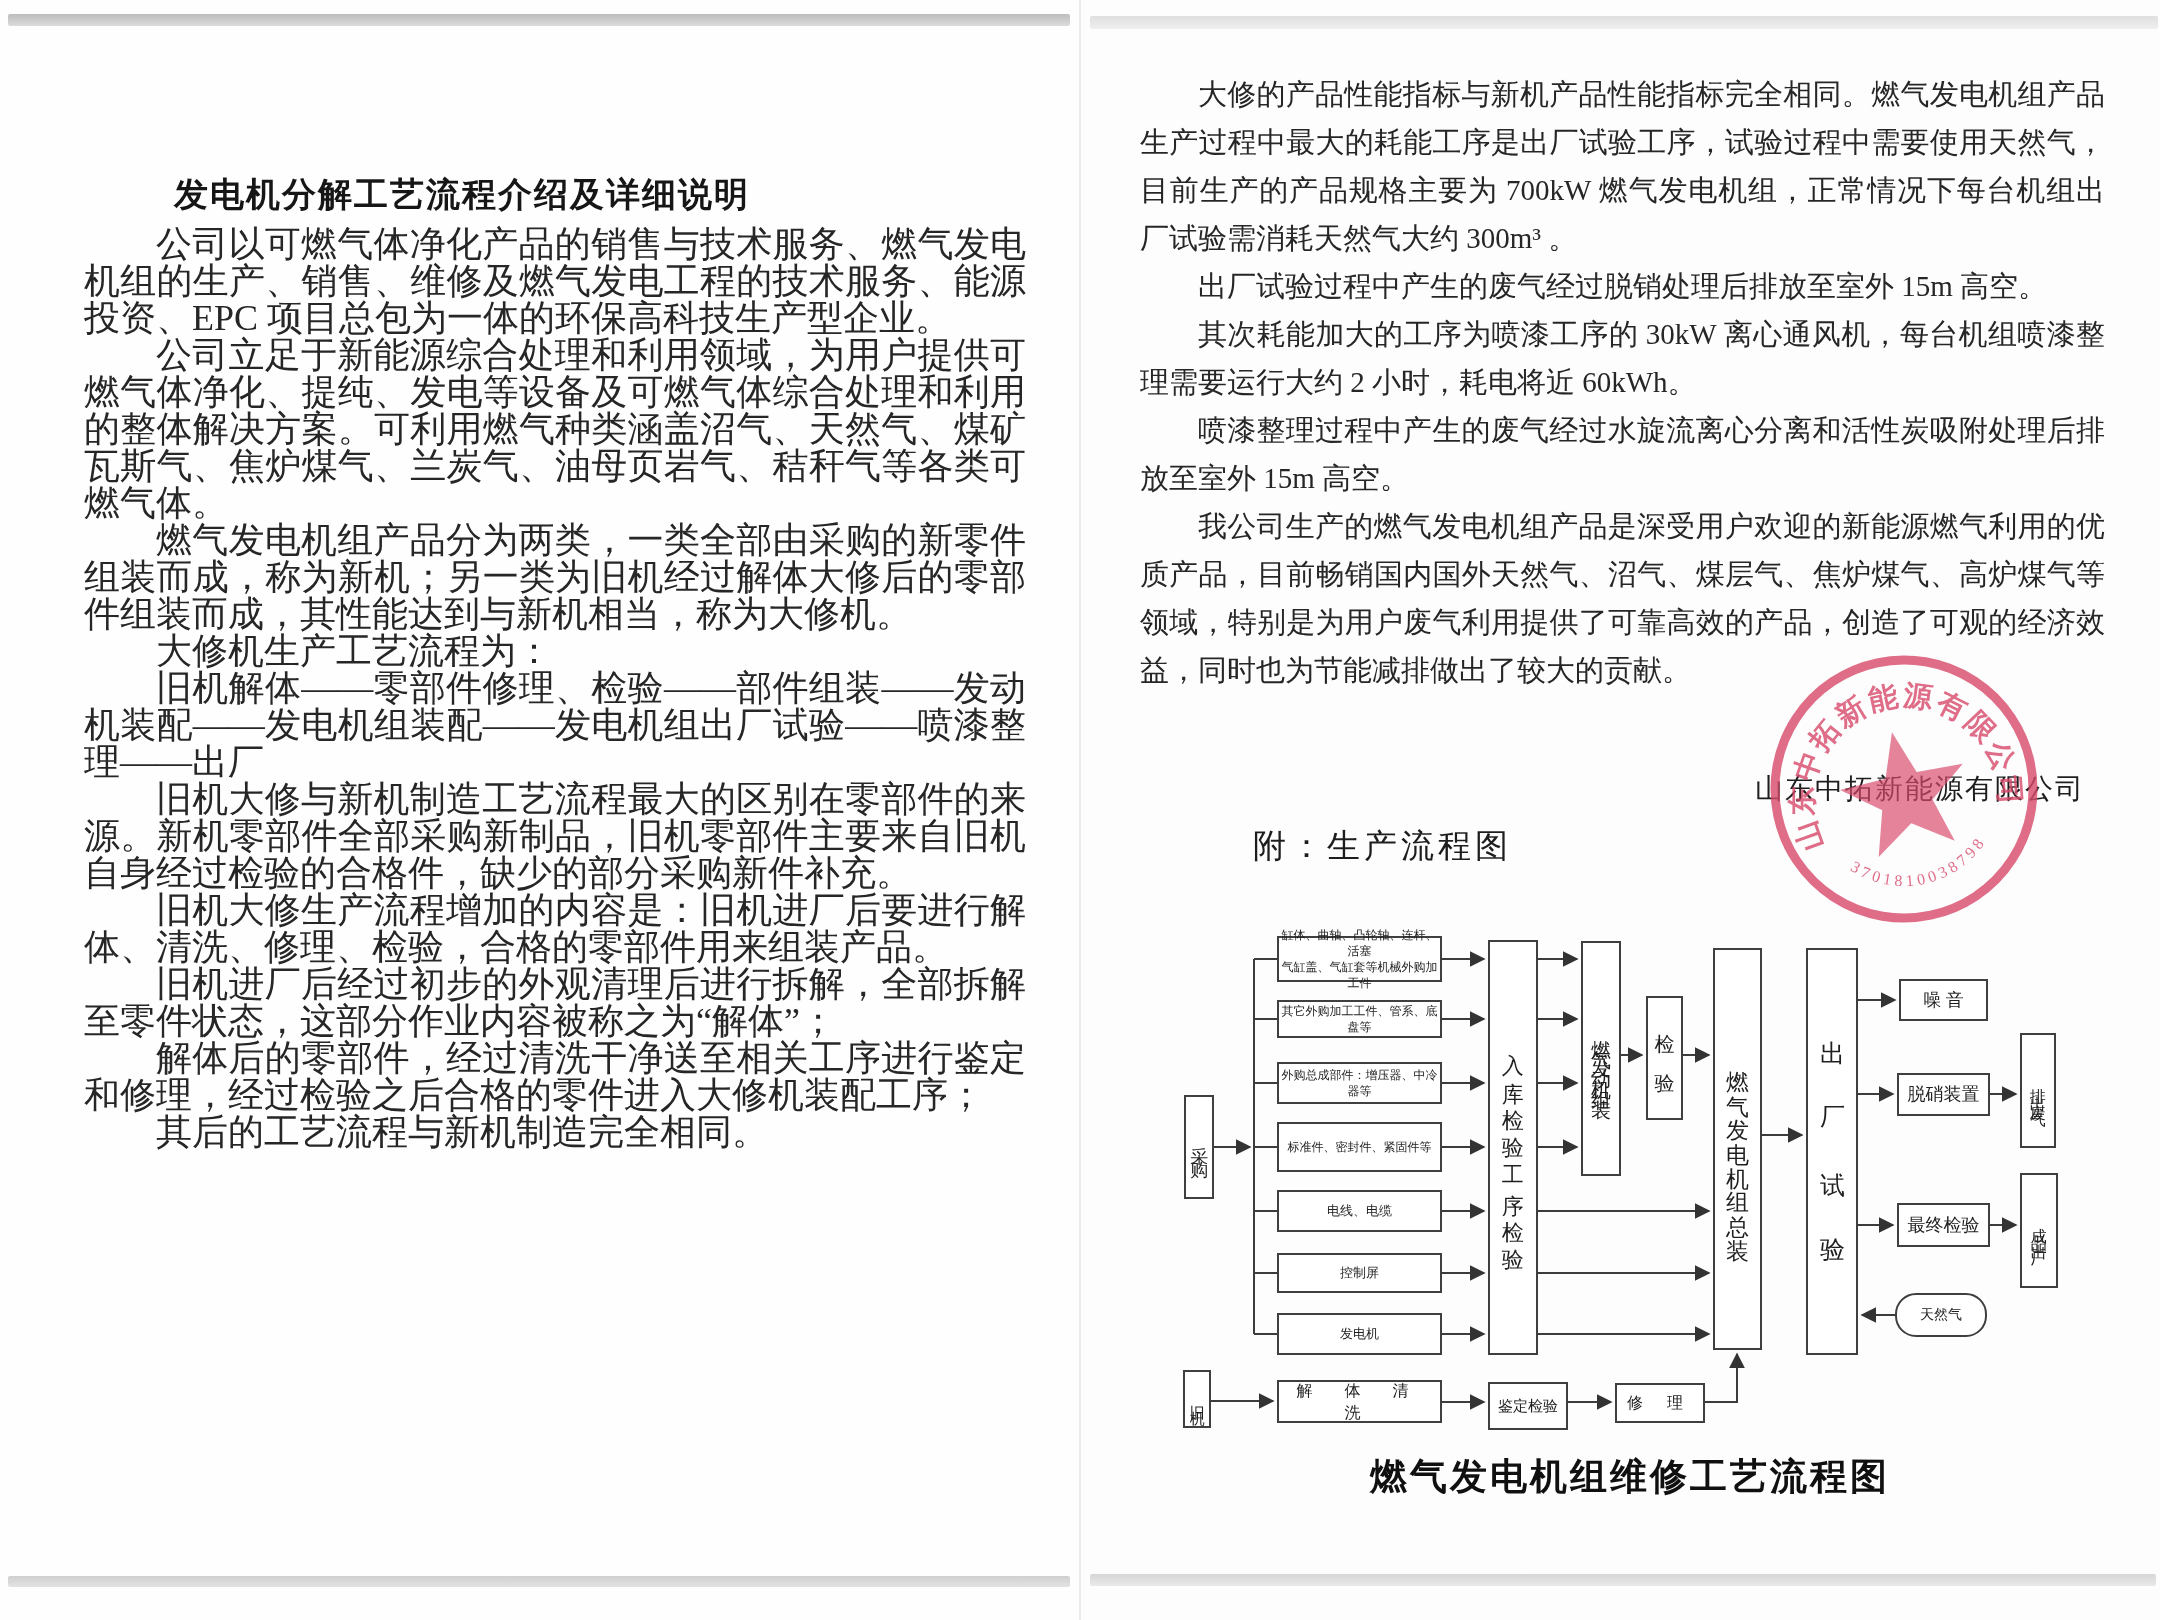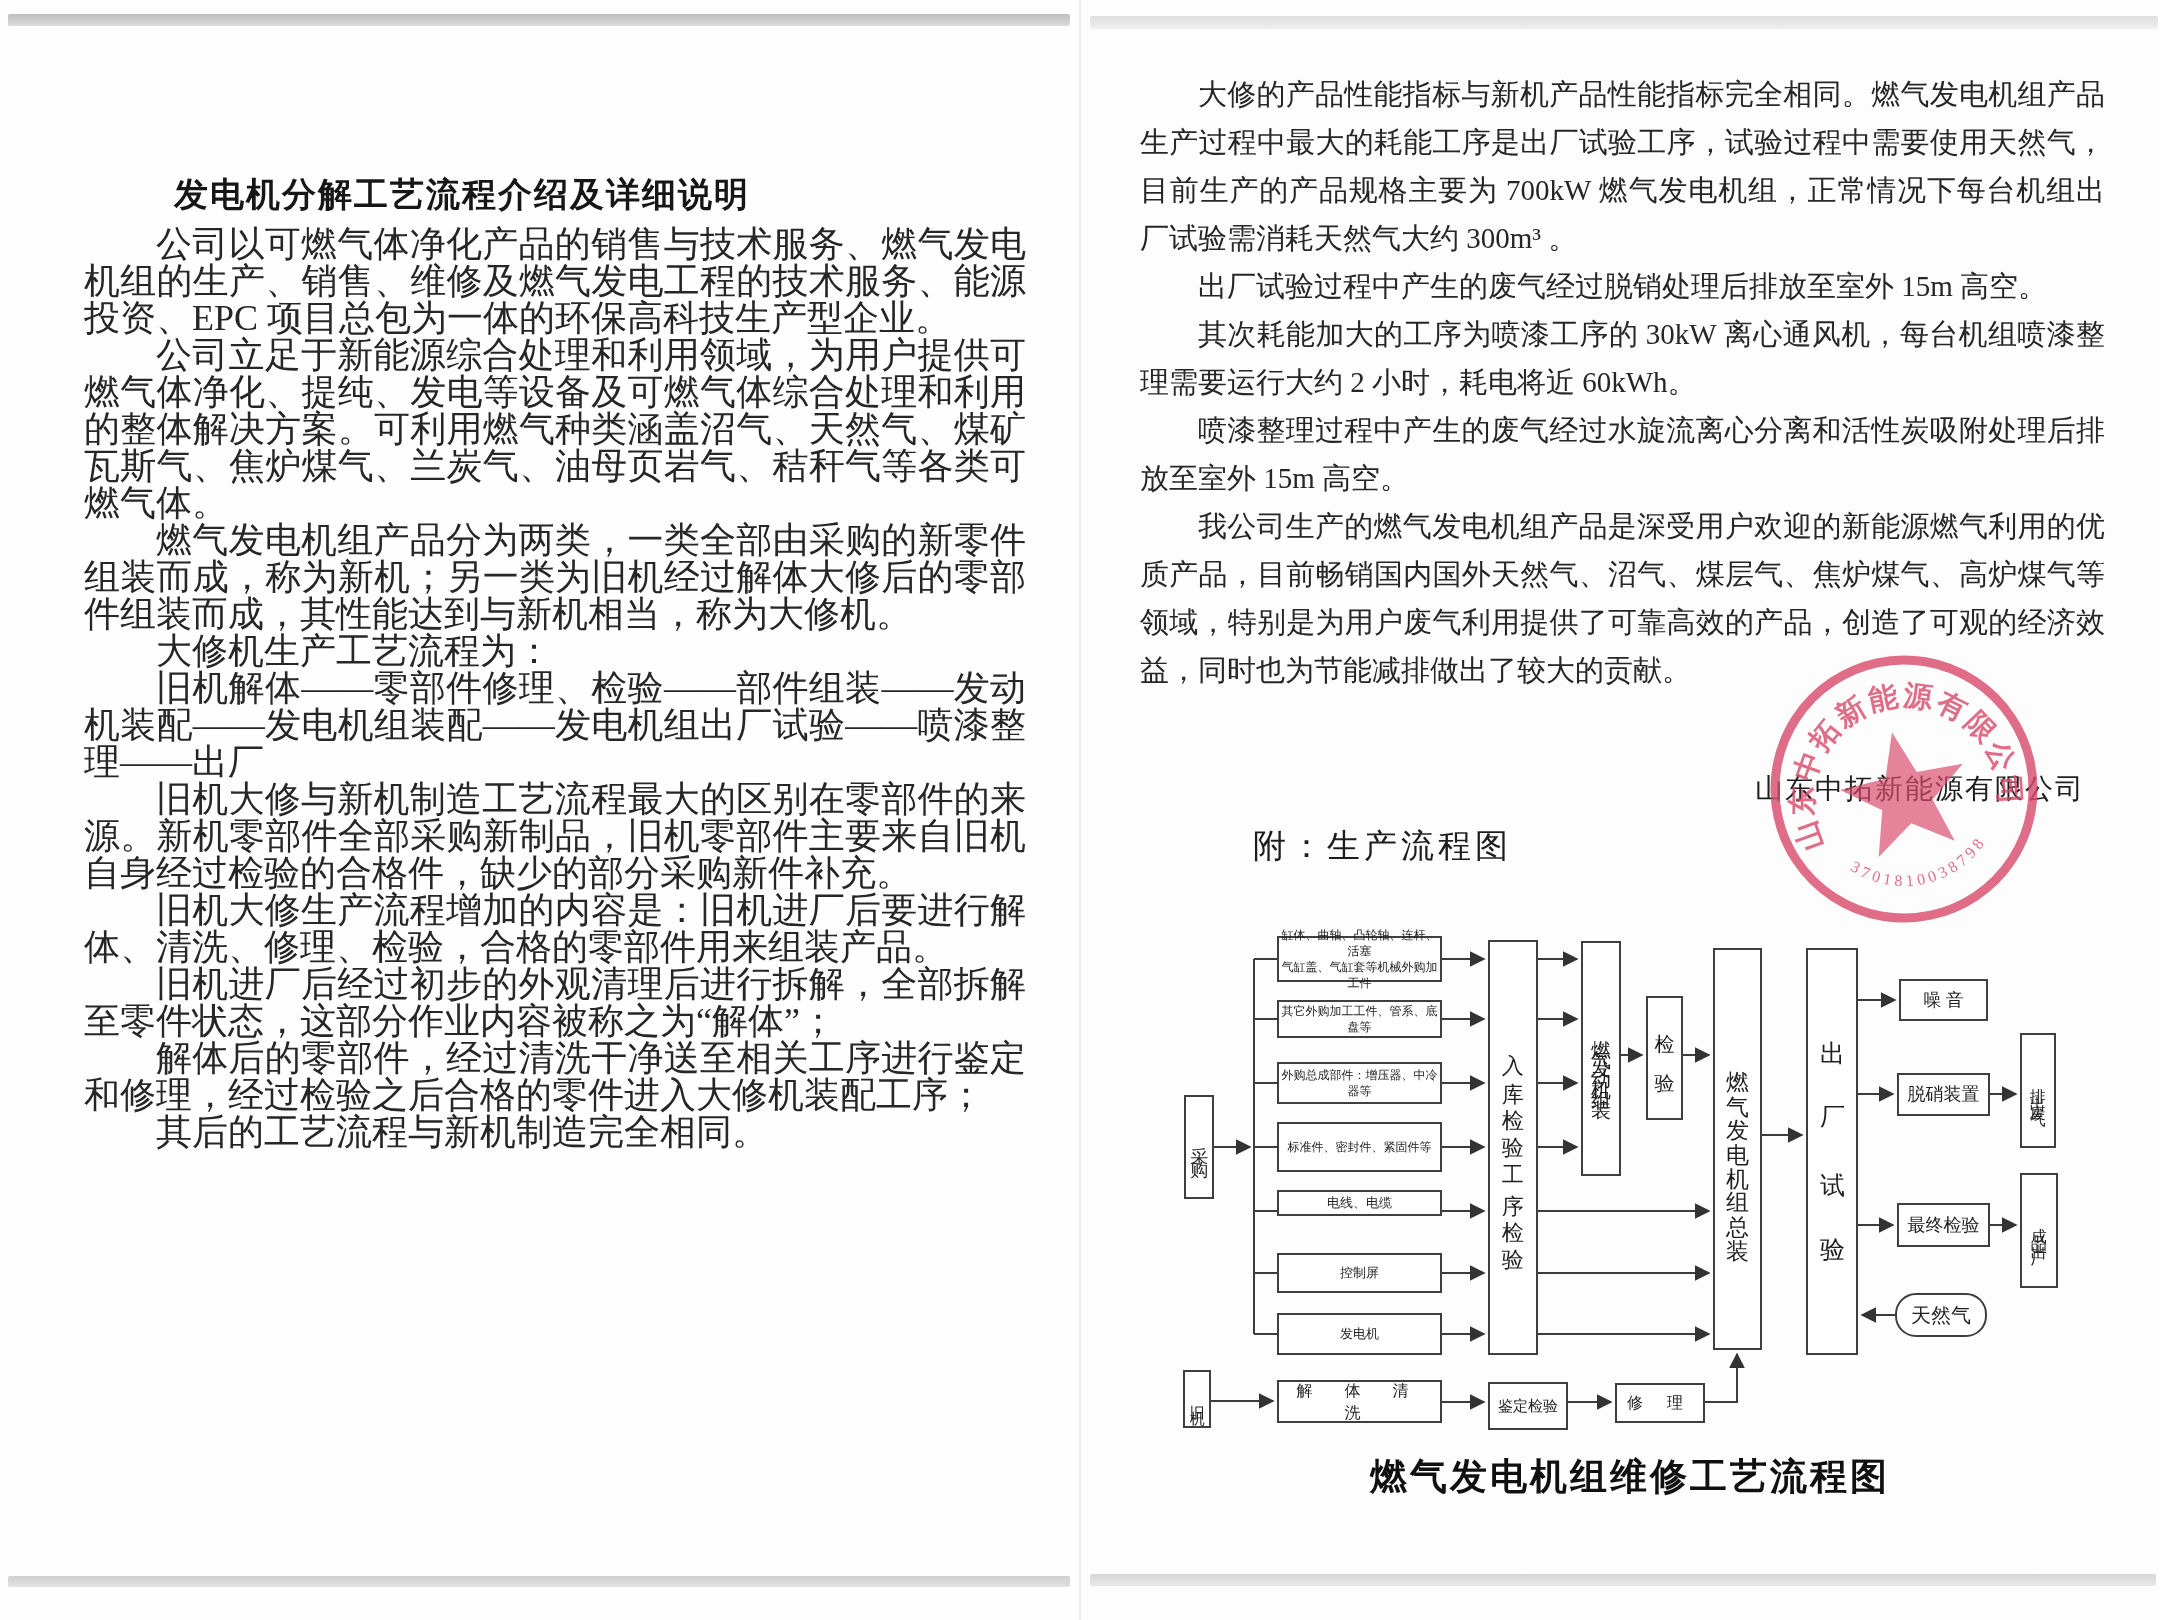--- a/index.html
+++ b/index.html
@@ -141,21 +141,21 @@
       </div>
       <div class="fnode" style="left: 1277px; top: 1000px; width: 165px; height: 38px; font-size: 12px;">
         <span>其它外购加工工件、管系、底盘等</span>
       </div>
       <div class="fnode" style="left: 1277px; top: 1062px; width: 165px; height: 42px; font-size: 12px;">
         <span>外购总成部件：增压器、中冷器等</span>
       </div>
       <div class="fnode" style="left: 1277px; top: 1122px; width: 165px; height: 50px; font-size: 12px;">
         <span>标准件、密封件、紧固件等</span>
       </div>
-      <div class="fnode" style="left: 1277px; top: 1190px; width: 165px; height: 26px; font-size: 13px;">
+      <div class="fnode" style="left: 1277px; top: 1190px; width: 165px; height: 42px; font-size: 13px;">
         <span>电线、电缆</span>
       </div>
       <div class="fnode" style="left: 1277px; top: 1253px; width: 165px; height: 40px; font-size: 13px;">
         <span>控制屏</span>
       </div>
       <div class="fnode" style="left: 1277px; top: 1313px; width: 165px; height: 42px; font-size: 13px;">
         <span>发电机</span>
       </div>
       <div class="fnode" style="left: 1488px; top: 940px; width: 50px; height: 415px; font-size: 22px;">
         <span class="vtext" style="letter-spacing: 28px;">入库检验工序检验</span>
@@ -180,21 +180,21 @@
       </div>
       <div class="fnode" style="left: 2020px; top: 1033px; width: 36px; height: 115px; font-size: 16px;">
         <span class="vtext" style="letter-spacing: 8px;">排出废气</span>
       </div>
       <div class="fnode" style="left: 1897px; top: 1203px; width: 93px; height: 44px; font-size: 18px;">
         <span>最终检验</span>
       </div>
       <div class="fnode" style="left: 2020px; top: 1173px; width: 38px; height: 115px; font-size: 16px;">
         <span class="vtext" style="letter-spacing: 8px;">成品出厂</span>
       </div>
-      <div class="fnode" style="left: 1895px; top: 1293px; width: 92px; height: 44px; font-size: 20px; border-radius: 21px;">
+      <div class="fnode" style="left: 1895px; top: 1293px; width: 92px; height: 44px; font-size: 14px; border-radius: 21px;">
         <span>天然气</span>
       </div>
       <div class="fnode" style="left: 1183px; top: 1370px; width: 28px; height: 58px; font-size: 15px;">
         <span class="vtext" style="letter-spacing: 6px;">旧机</span>
       </div>
       <div class="fnode" style="left: 1277px; top: 1380px; width: 165px; height: 43px; font-size: 16px;">
         <span style="letter-spacing: 14px;">解 体 清 洗</span>
       </div>
       <div class="fnode" style="left: 1488px; top: 1382px; width: 80px; height: 48px; font-size: 15px;">
         <span>鉴定检验</span>

